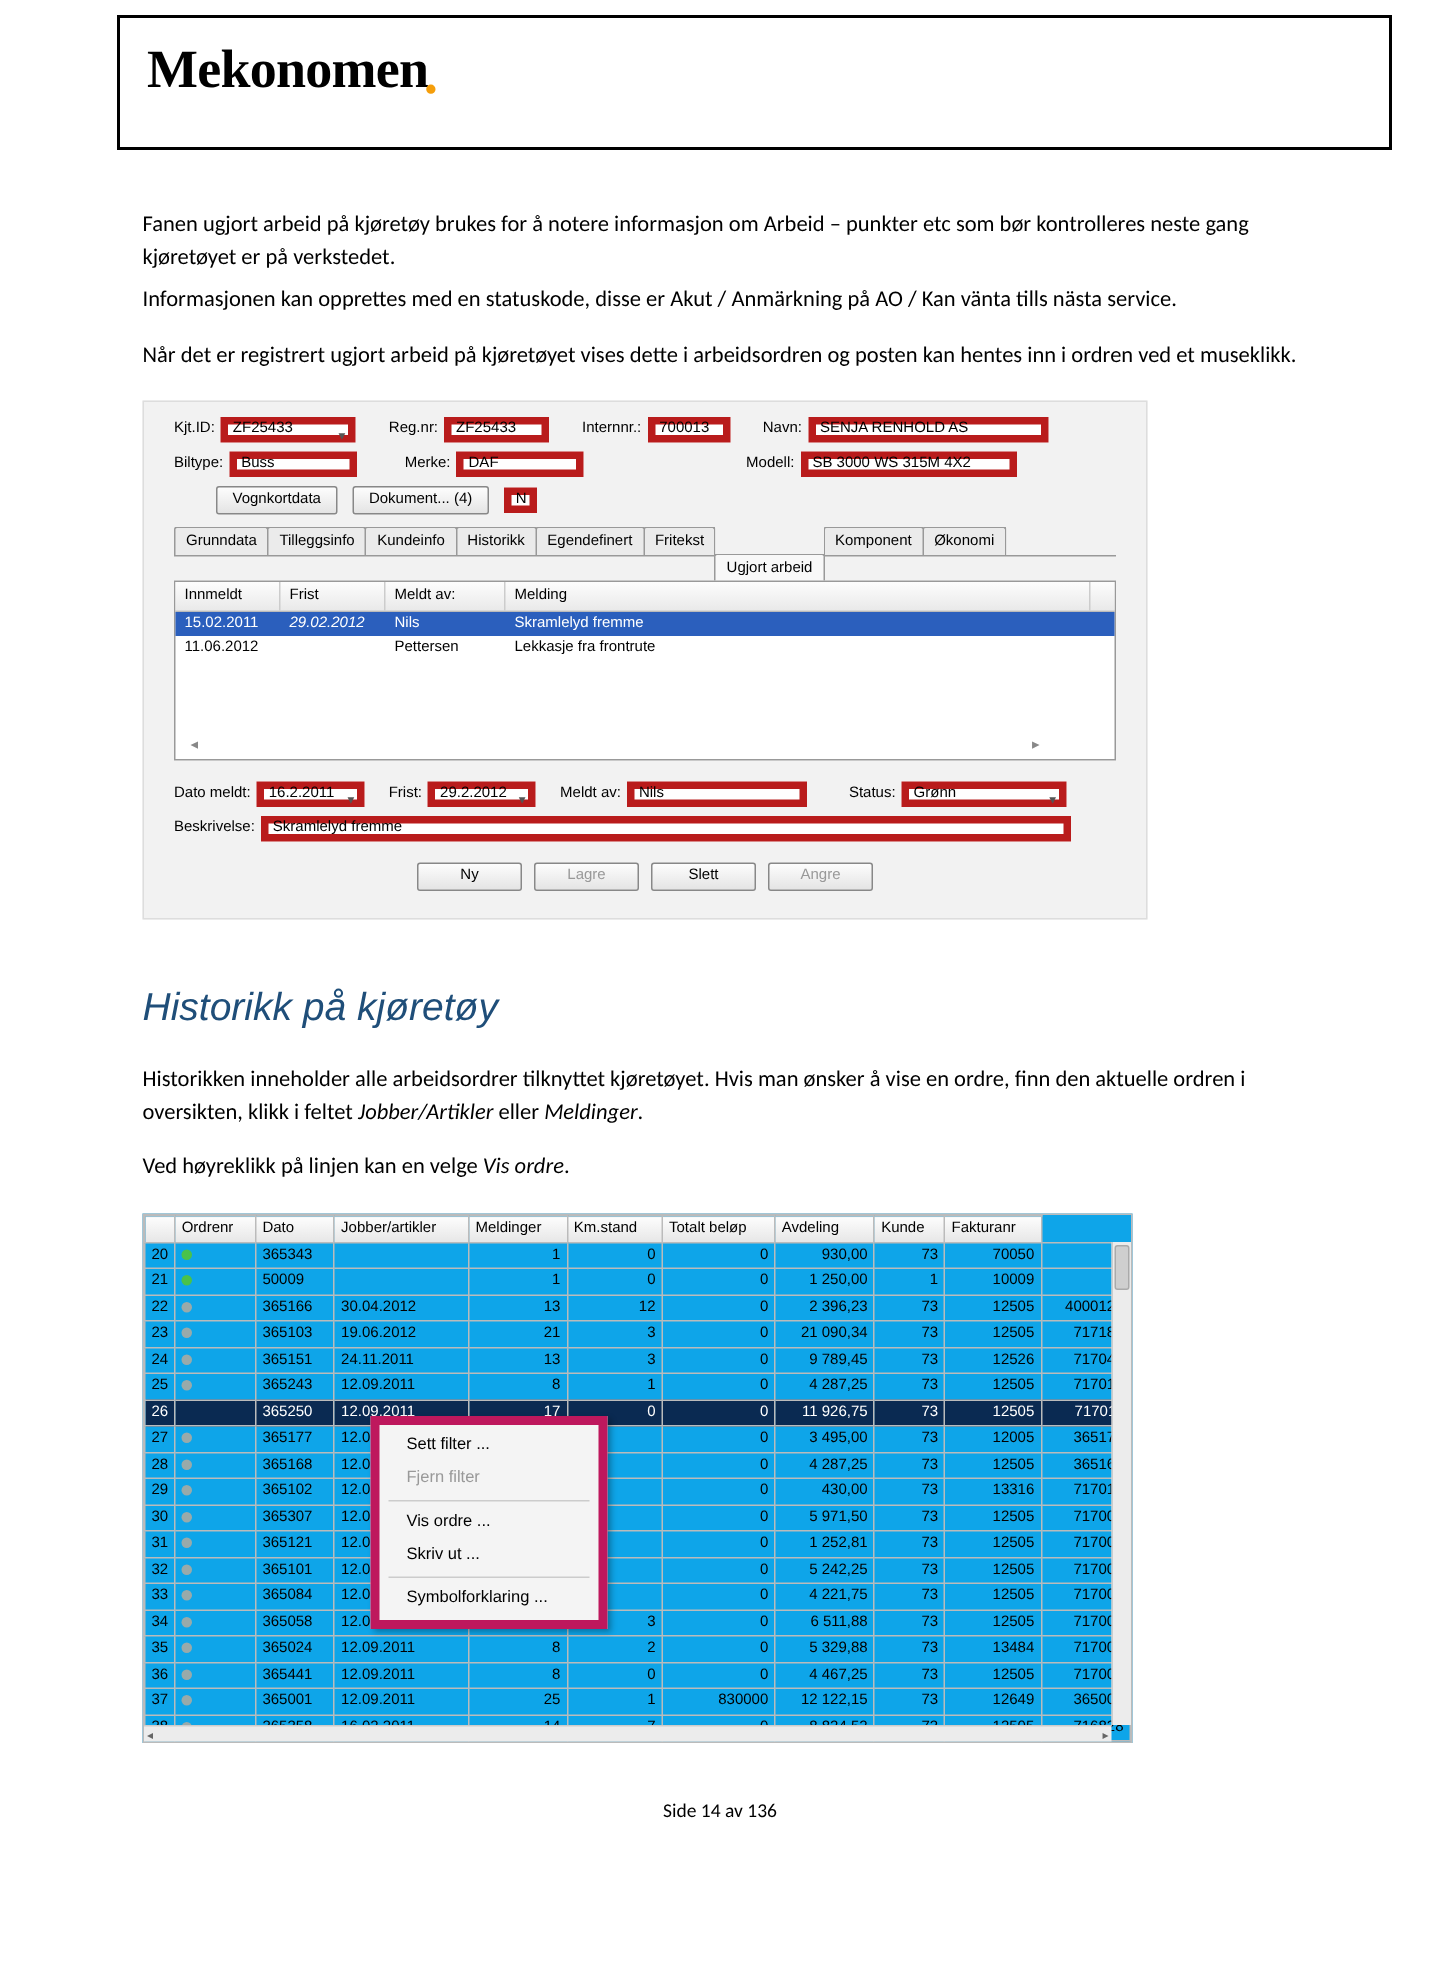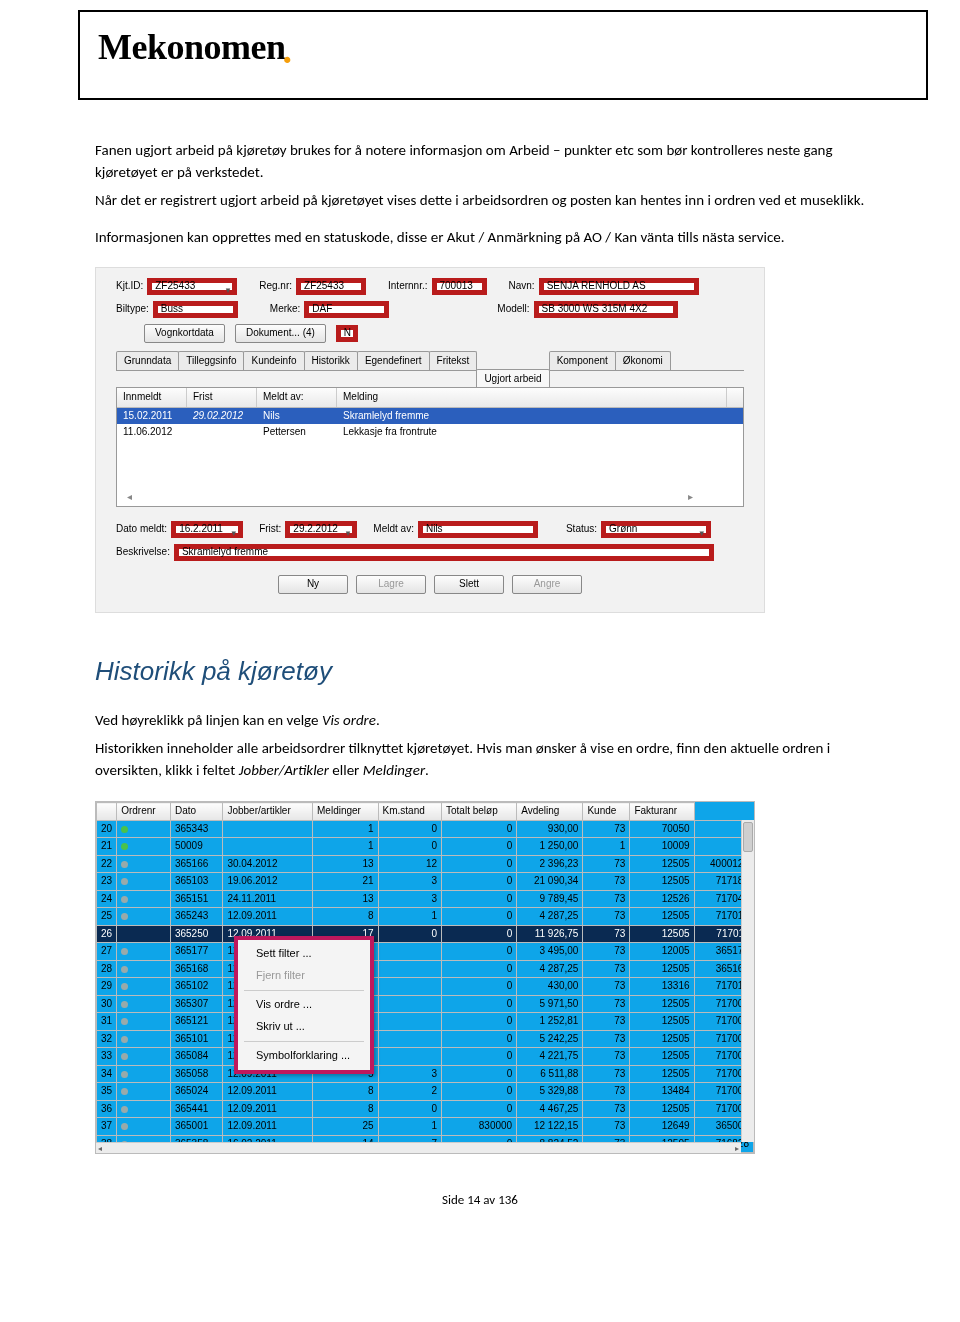--- a/index.html
+++ b/index.html
@@ -37,42 +37,42 @@
 
   
   .shot2 { width: 660px; margin-top: 20px; font-family: Liberation Sans, sans-serif; font-size: 10px; background: #0ea5e9; border: 1px solid #bbb; position: relative; }
   .tbl { border-collapse: collapse; width: 100%; font-size: 10px; }
   .tbl th, .tbl td { border: 1px solid #bbb; padding: 1px 4px; text-align: left; white-space: nowrap; }
   .tbl th { background: linear-gradient(#fdfdfd,#e6e6e6); font-weight: 400; }
   .tbl td.r { text-align: right; }
   .tbl tr.hl td { background: #0a2a52; color: #fff; }
   .dot { display: inline-block; width: 7px; height: 7px; border-radius: 50%; background: #9aa; vertical-align: middle; }
   .dot.g { background: #4ac24a; }
-  .ctx-menu { position: absolute; left: 138px; top: 134px; background: #f4f4f4; border: 4px solid #be185d; box-shadow: 2px 2px 4px rgba(0,0,0,.3); font-size: 11px; padding: 3px 0; width: 140px; }
+  .ctx-menu { position: absolute; left: 151px; top: 134px; background: #f4f4f4; border: 6px solid #be185d; box-shadow: 2px 2px 4px rgba(0,0,0,.3); font-size: 11px; padding: 3px 0; width: 158px; }
   .ctx-menu .mi { padding: 3px 18px; }
   .ctx-menu .mi.dis { color: #999; }
   .ctx-menu hr { border: none; border-top: 1px solid #ccc; margin: 3px 6px; }
   .sb { position: absolute; right: 0; top: 18px; bottom: 11px; width: 13px; background: #ececec; border-left: 1px solid #ccc; }
   .sb-thumb { position: absolute; top: 2px; left: 1px; right: 1px; height: 30px; background: #cfcfcf; border: 1px solid #aaa; border-radius: 2px; }
   .sb-h { position: absolute; left: 0; right: 13px; bottom: 0; height: 11px; background: #ececec; border-top: 1px solid #ccc; display: flex; justify-content: space-between; align-items: center; padding: 0 2px; color: #666; font-size: 8px;}
 </style>
 </head>
 <body>
 <div class="page">
 
 <div class="header-box" style="margin-left:78px;">
   <div class="brand">
     <span>Mekonomen</span><span class="orange">.</span>
   </div>
 </div>
 
 <div class="content">
   <p>Fanen ugjort arbeid på kjøretøy brukes for å notere informasjon om Arbeid – punkter etc som bør kontrolleres neste gang kjøretøyet er på verkstedet.</p>
+  <p class="gap">Informasjonen kan opprettes med en statuskode, disse er Akut / Anmärkning på AO / Kan vänta tills nästa service.</p>
   <p class="gap">Når det er registrert ugjort arbeid på kjøretøyet vises dette i arbeidsordren og posten kan hentes inn i ordren ved et museklikk.</p>
-  <p class="gap">Informasjonen kan opprettes med en statuskode, disse er Akut / Anmärkning på AO / Kan vänta tills nästa service.</p>
 
   <div class="screenshot">
     <div class="form-row">
       <label>Kjt.ID:</label>
       <span class="inp dd" style="width:90px">ZF25433</span>
       <span style="width:14px"></span>
       <label>Reg.nr:</label>
       <span class="inp" style="width:70px">ZF25433</span>
       <span style="width:14px"></span>
       <label>Internnr.:</label>
@@ -156,25 +156,25 @@
 
     <div class="btn-row">
       <span class="btn">Ny</span>
       <span class="btn dis">Lagre</span>
       <span class="btn">Slett</span>
       <span class="btn dis">Angre</span>
     </div>
   </div>
 
   <h2 class="section">Historikk på kjøretøy</h2>
+  <p>
+    <span>Historikken inneholder alle arbeidsordrer tilknyttet kjøretøyet. Hvis man ønsker å vise en ordre, finn den aktuelle ordren i oversikten, klikk i feltet </span><em>Jobber/Artikler</em><span> eller </span><em>Meldinger</em><span>.</span>
+  </p>
   <p style="margin-top:14px">
     <span>Ved høyreklikk på linjen kan en velge </span><em>Vis ordre</em><span>.</span>
-  </p>
-  <p>
-    <span>Historikken inneholder alle arbeidsordrer tilknyttet kjøretøyet. Hvis man ønsker å vise en ordre, finn den aktuelle ordren i oversikten, klikk i feltet </span><em>Jobber/Artikler</em><span> eller </span><em>Meldinger</em><span>.</span>
   </p>
 
   <div class="shot2">
     <table class="tbl">
       <thead>
             <tr id="t2head">
               <th style="width: 20px;"></th>
               <th>Ordrenr</th>
               <th>Dato</th>
               <th>Jobber/artikler</th>

